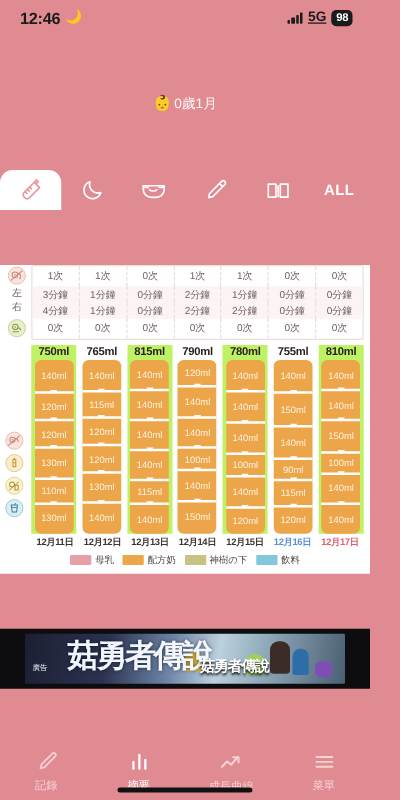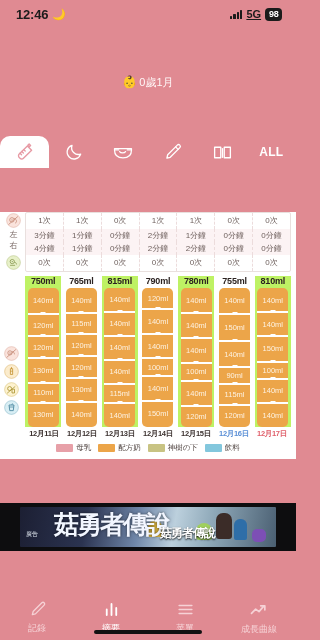--- a/index.html
+++ b/index.html
@@ -428,31 +428,31 @@
     <div class="nav active">
       <span>
         <svg width="19" height="19" viewBox="0 0 24 24" fill="none" stroke="#ffffff" stroke-width="2.3" stroke-linecap="round">
             <path d="M6 19V12M12 19V5M18 19v-9"></path>
           </svg>
       </span>
       <span class="lbl">摘要</span>
     </div>
     <div class="nav">
       <span>
-        <svg width="19" height="19" viewBox="0 0 24 24" fill="none" stroke="#f6d2d6" stroke-width="2" stroke-linecap="round">
-            <path d="M4 7h16M4 12h16M4 17h16"></path>
-          </svg>
-      </span>
-      <span class="lbl">菜單</span>
-    </div>
-    <div class="nav">
-      <span>
         <svg width="20" height="20" viewBox="0 0 24 24" fill="none" stroke="#f6d2d6" stroke-width="2" stroke-linecap="round" stroke-linejoin="round">
             <path d="M3 16l5-5 4 3 6-7"></path>
             <path d="M14 7h5v5"></path>
           </svg>
       </span>
       <span class="lbl">成長曲線</span>
     </div>
+    <div class="nav">
+      <span>
+        <svg width="19" height="19" viewBox="0 0 24 24" fill="none" stroke="#f6d2d6" stroke-width="2" stroke-linecap="round">
+            <path d="M4 7h16M4 12h16M4 17h16"></path>
+          </svg>
+      </span>
+      <span class="lbl">菜單</span>
+    </div>
   </div>
 
   <div class="homebar"></div>
 </div>
 
 </body></html>

